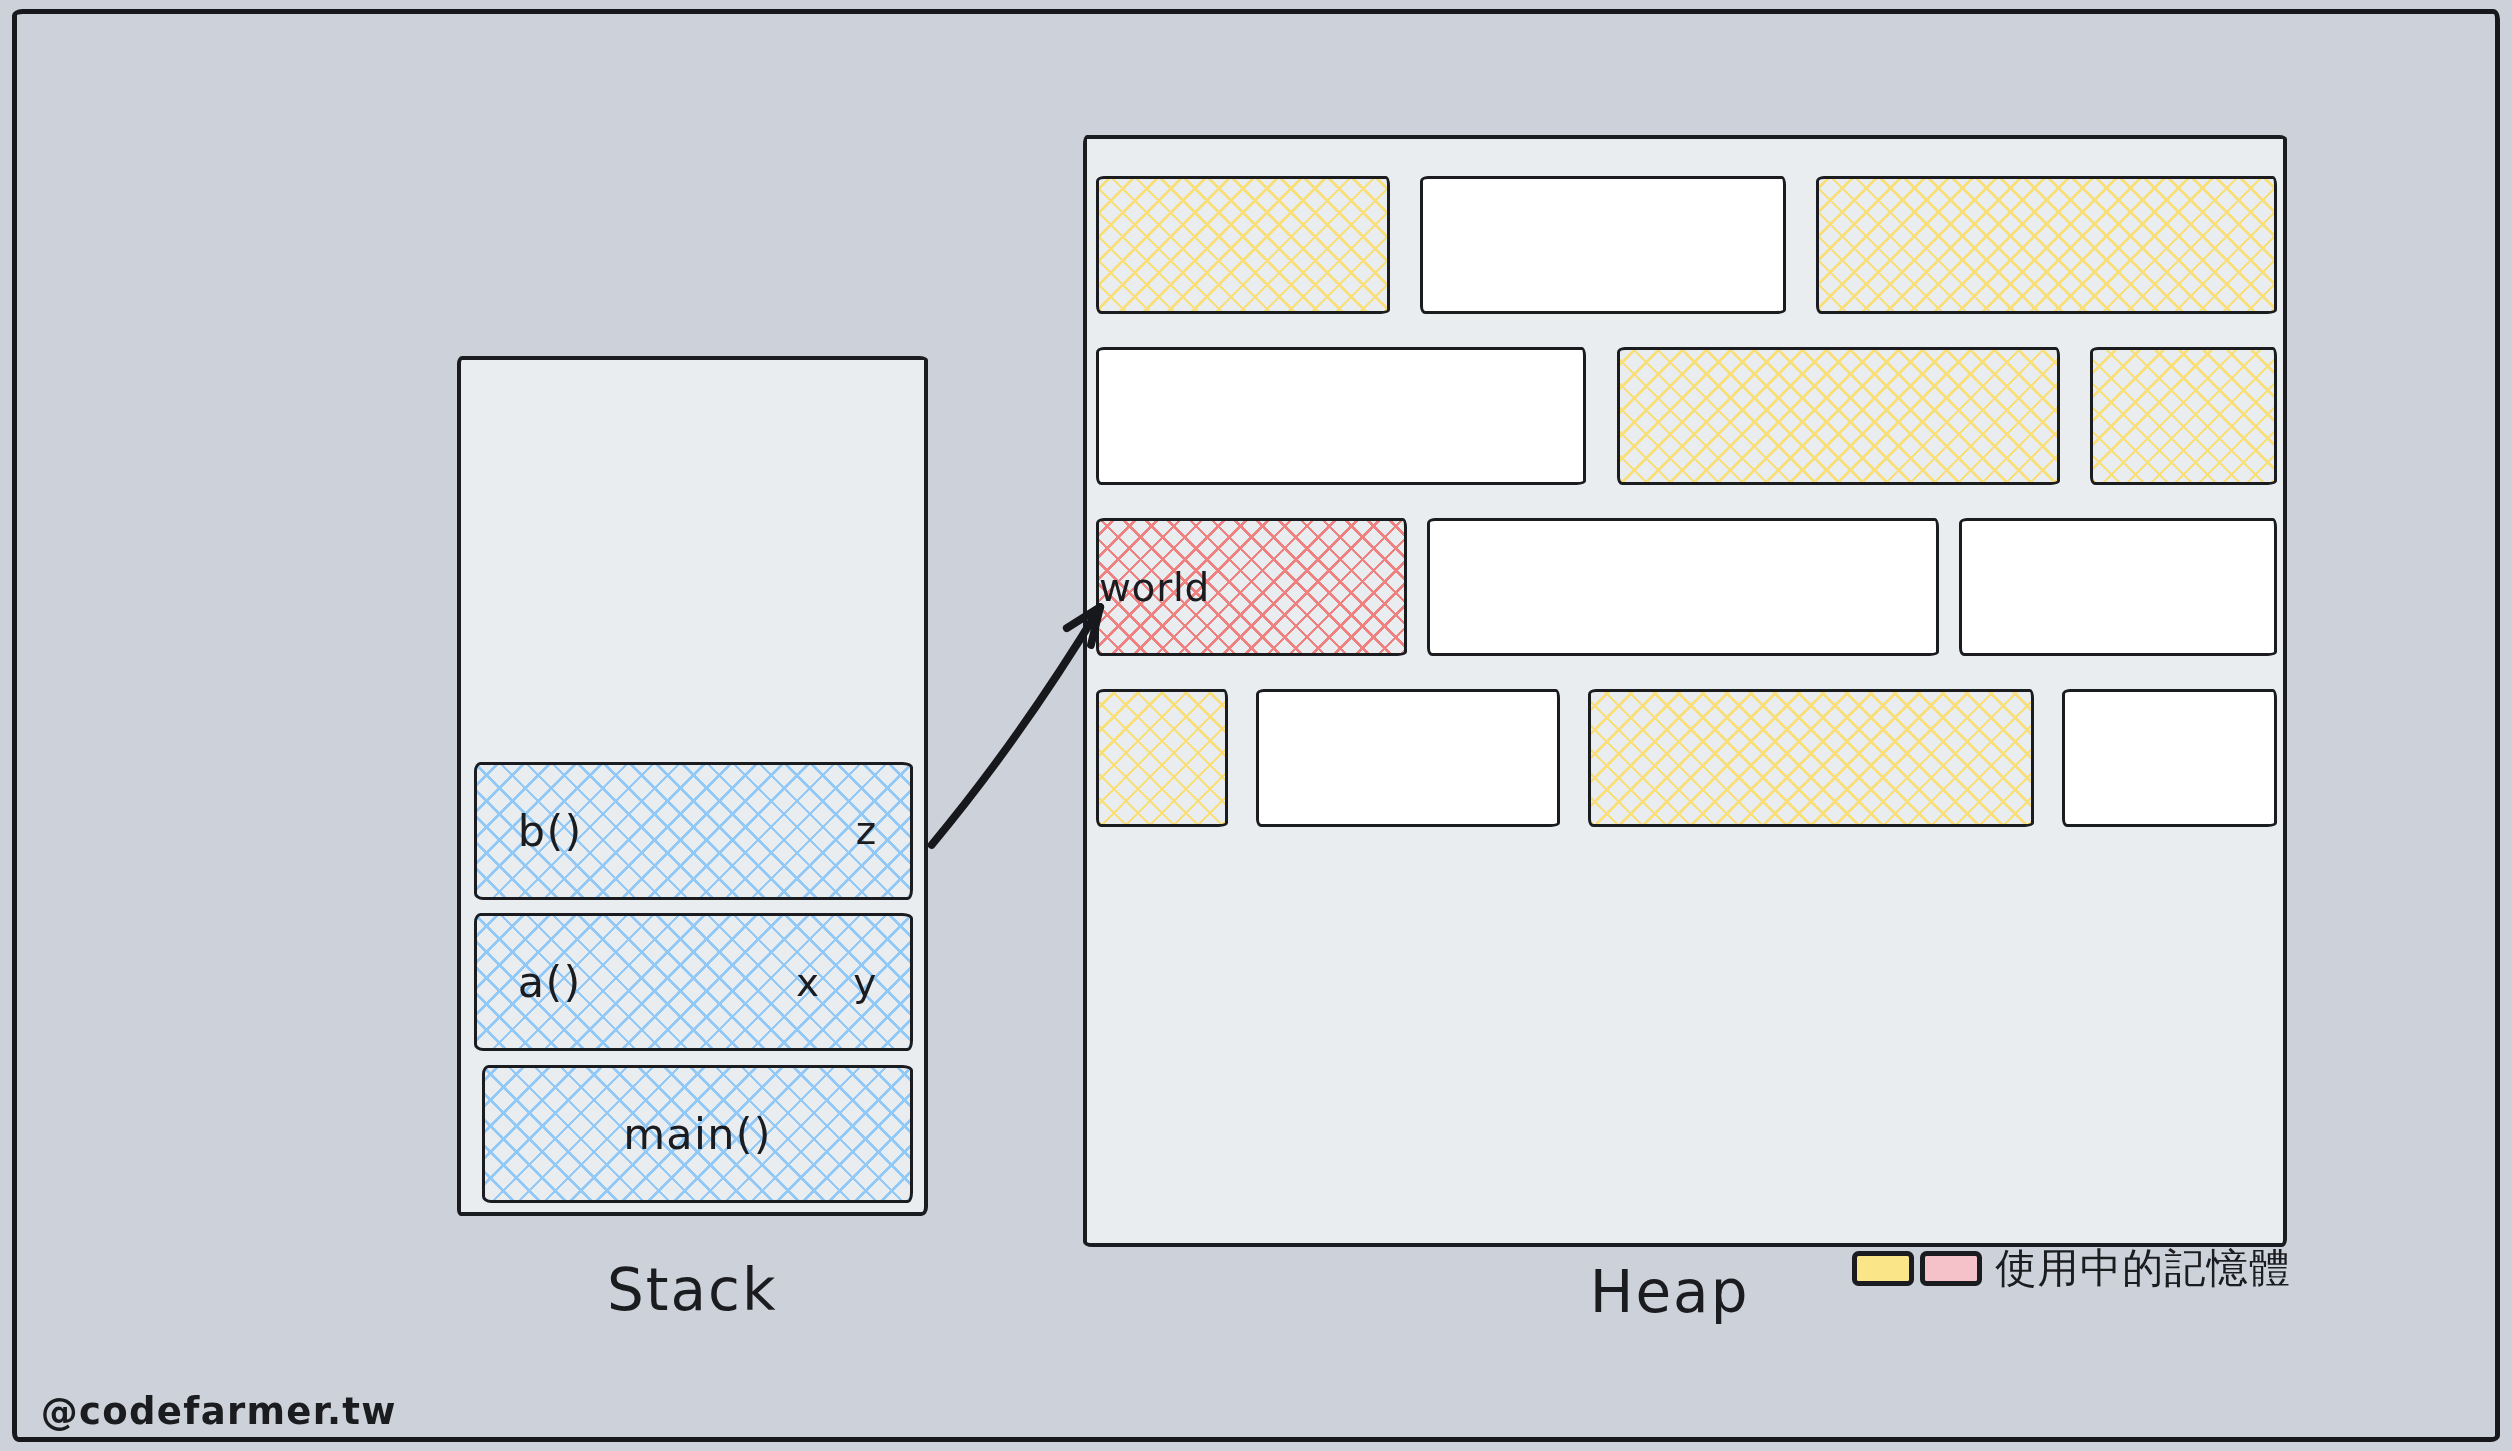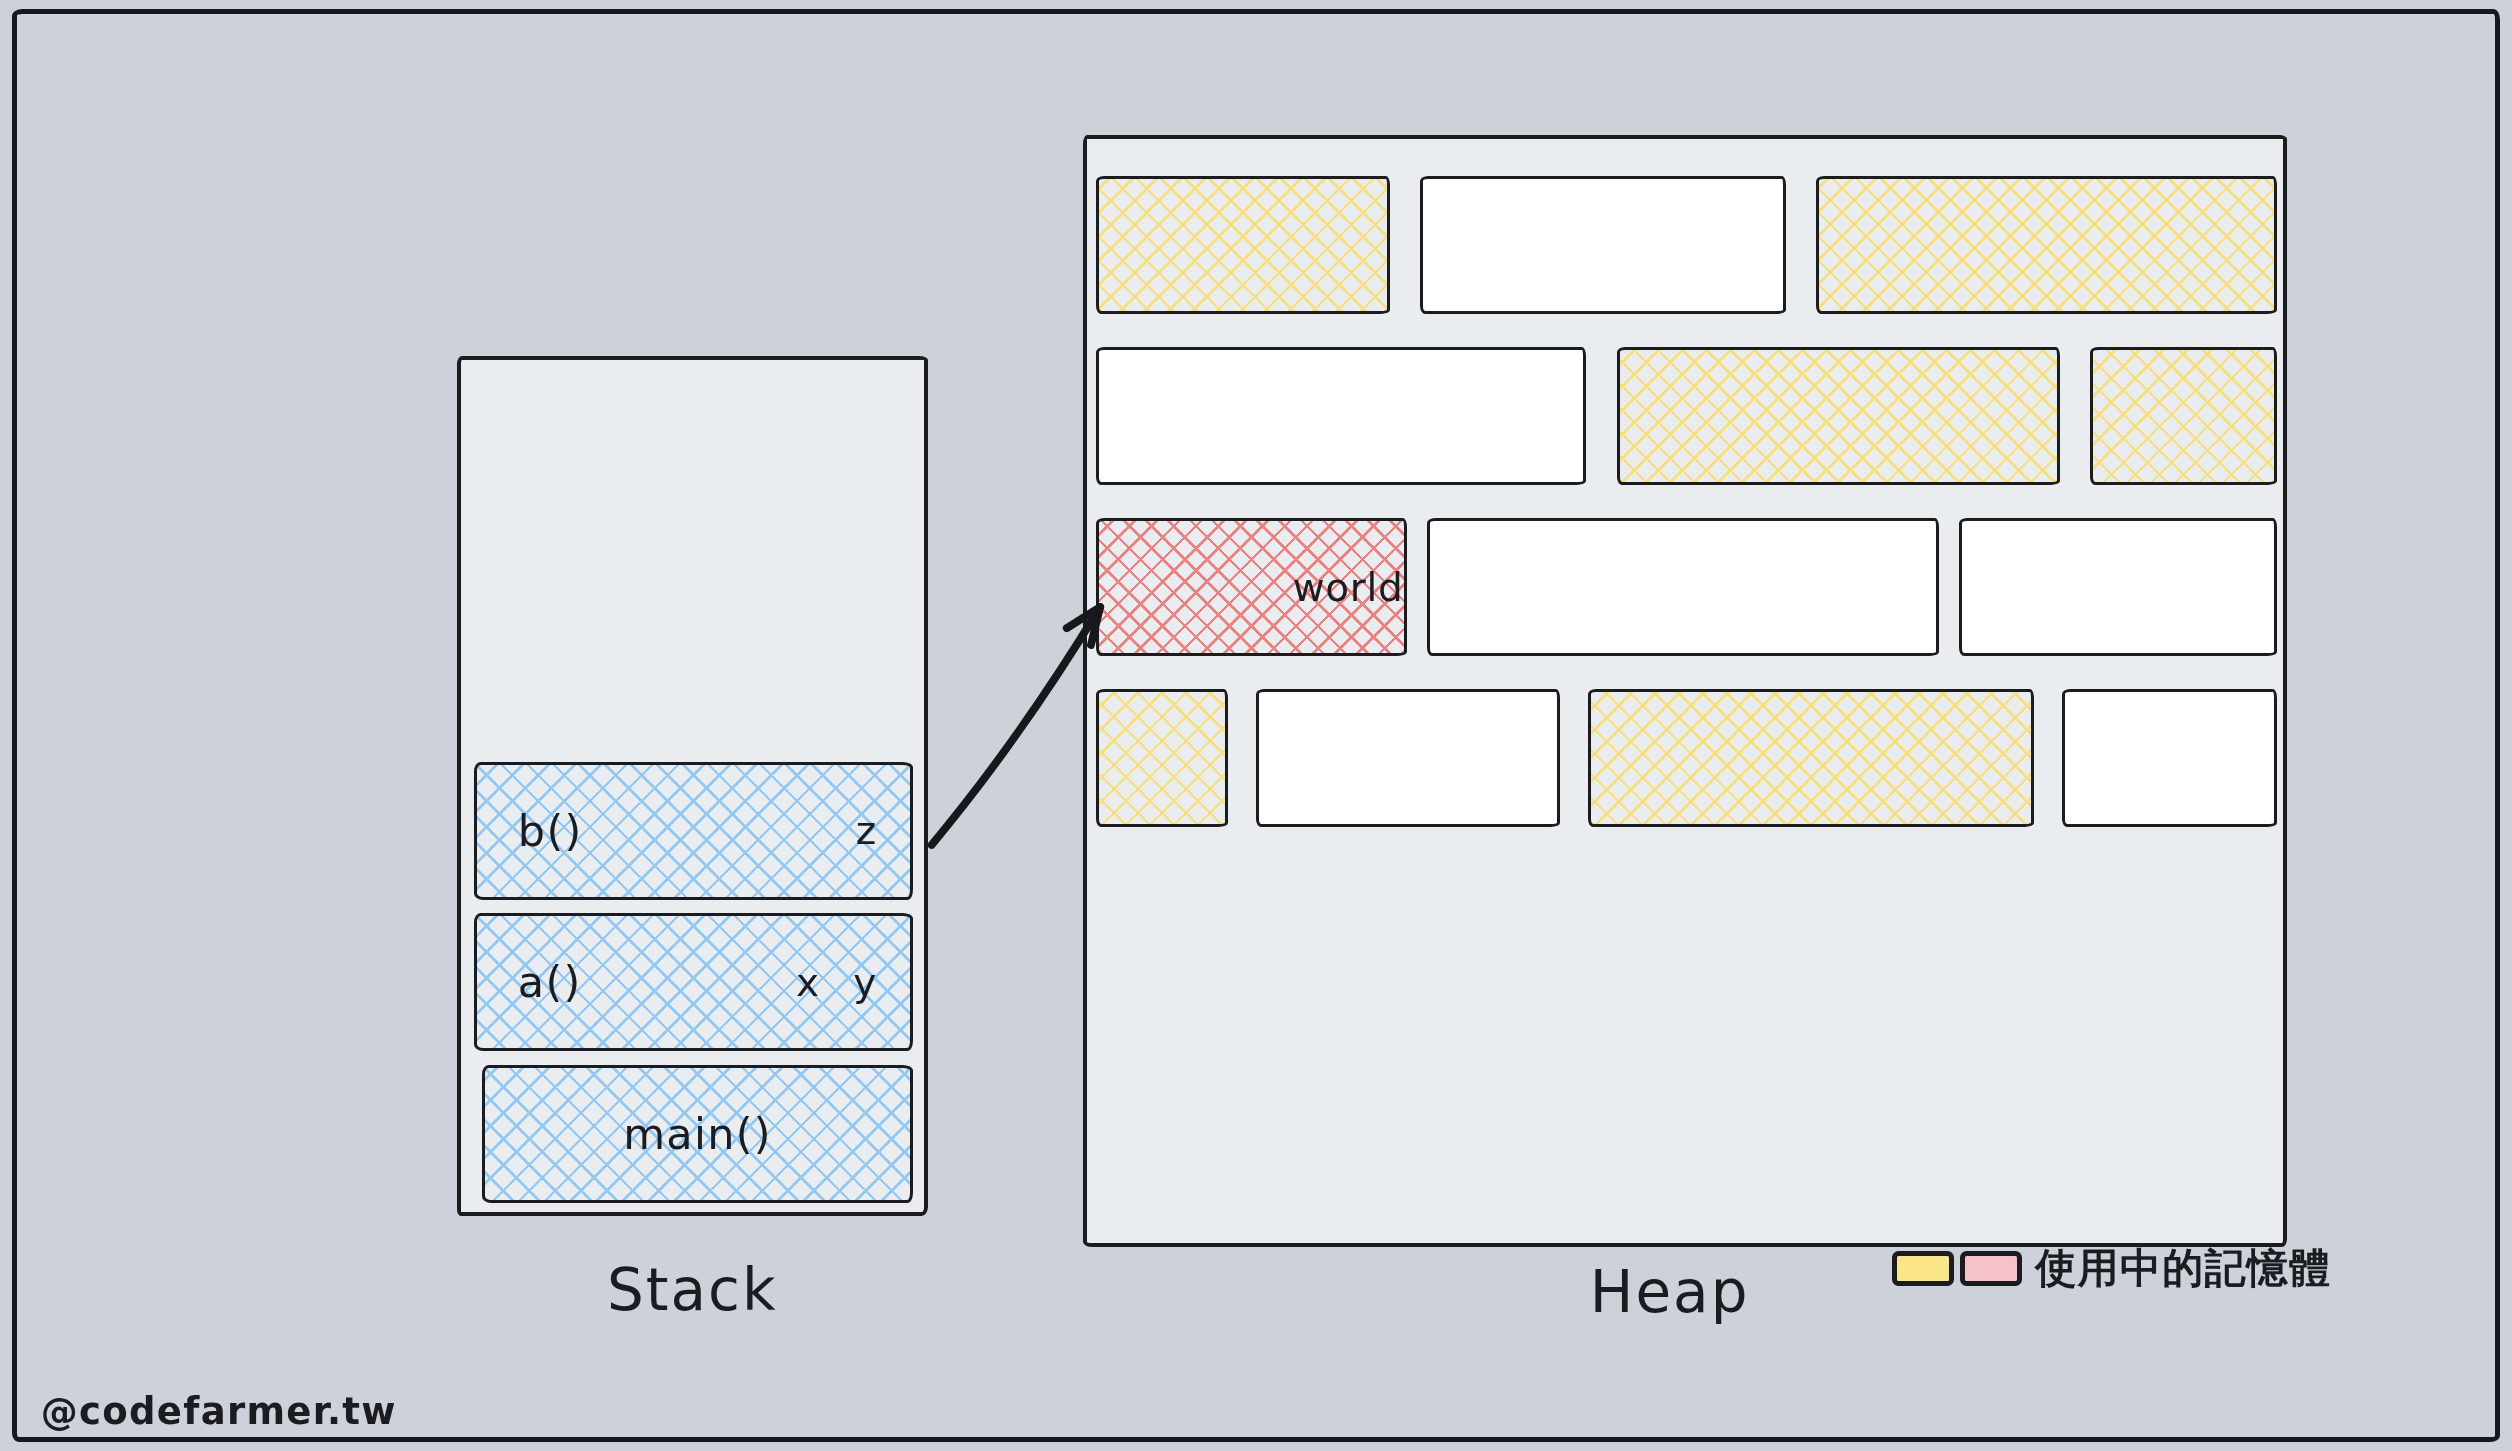--- a/index.html
+++ b/index.html
@@ -49,40 +49,40 @@
     padding:37px 5.9px 0 9.2px;
   }
   .heap-row{
     display:flex;justify-content:space-between;align-items:stretch;
     height:138px;margin-bottom:33px;
   }
   .hblock{
     box-sizing:border-box;height:138px;
     border:3.9px solid var(--ink);
     border-radius:7.9px 3.9px 9.2px 5.2px / 5.2px 9.2px 3.9px 7.9px;
-    display:flex;align-items:center;justify-content:flex-end;
+    display:flex;align-items:center;justify-content:flex-start;
   }
   .hblock.free{background:var(--free-white);}
   .hblock.hatch-yellow{background:
       repeating-linear-gradient(45deg, var(--hatch-yellow) 0 2.6px, transparent 2.6px 17px),
       repeating-linear-gradient(-45deg, var(--hatch-yellow) 0 2.6px, transparent 2.6px 17px);}
   .hblock.hatch-red{background:
       repeating-linear-gradient(45deg, var(--hatch-red) 0 2.6px, transparent 2.6px 15.7px),
       repeating-linear-gradient(-45deg, var(--hatch-red) 0 2.6px, transparent 2.6px 15.7px);}
   .blabel{font-size:39px;font-weight:500;letter-spacing:0.7px;}
   
   .big-label{position:absolute;font-size:58px;font-weight:500;letter-spacing:2px;}
   .stack-label{left:440px;top:1242px;width:471px;text-align:center;}
   .heap-label{left:1573px;top:1244px;text-align:right;}
   .watermark{position:absolute;left:24px;top:1376px;font-size:37px;letter-spacing:1.3px;font-weight:700;}
   
   .arrow{position:absolute;left:895px;top:568px;width:209px;height:275px;}
   .arrow path{stroke:#17181c;stroke-width:12;fill:none;stroke-linecap:round;stroke-linejoin:round;}
   
-  .legend{position:absolute;left:1875px;top:1234px;font-weight:bold;}
+  .legend{position:absolute;left:1835px;top:1234px;}
   .legend-row{display:flex;align-items:center;margin-bottom:8.5px;}
   .swatches{display:flex;gap:6.5px;}
   .legend-row.free .swatches{margin-left:71px;}
   .swatch{
     display:inline-block;width:52px;height:25px;
     border:5.9px solid var(--ink);border-radius:6.5px;
   }
   .swatch.yellow{background:var(--used-yellow);}
   .swatch.pink{background:var(--used-pink);}
   .swatch.white{background:var(--free-white);}

